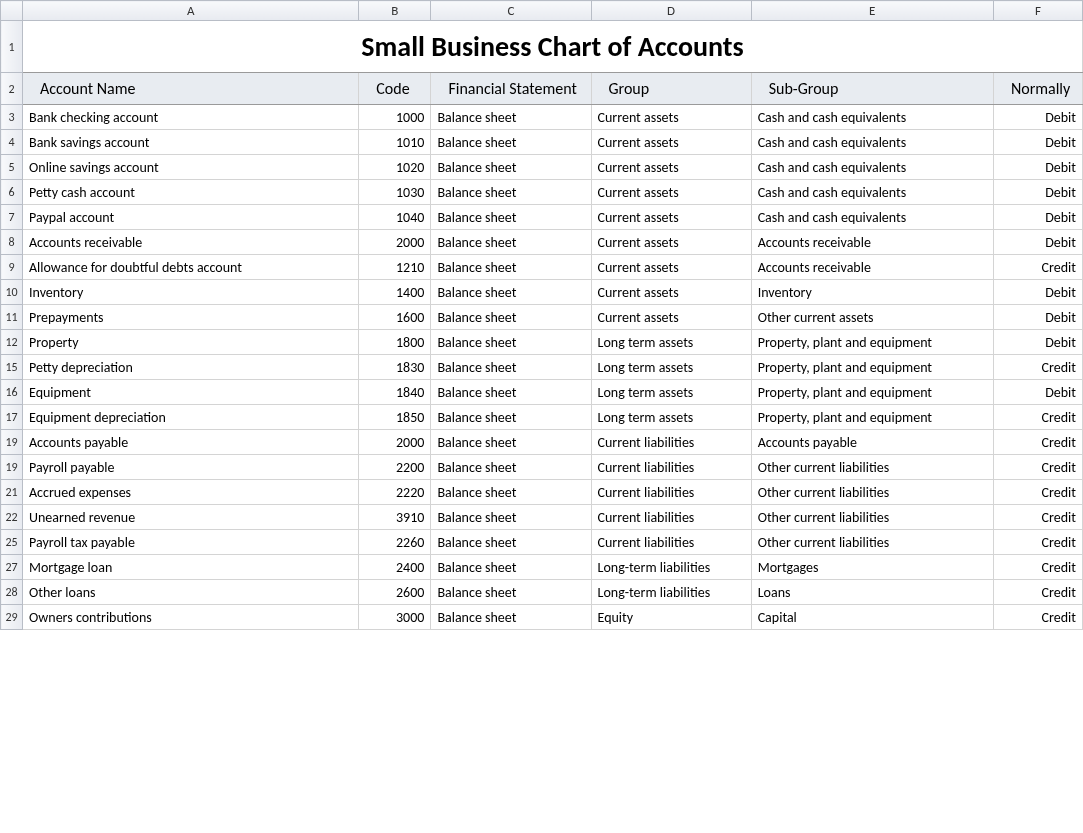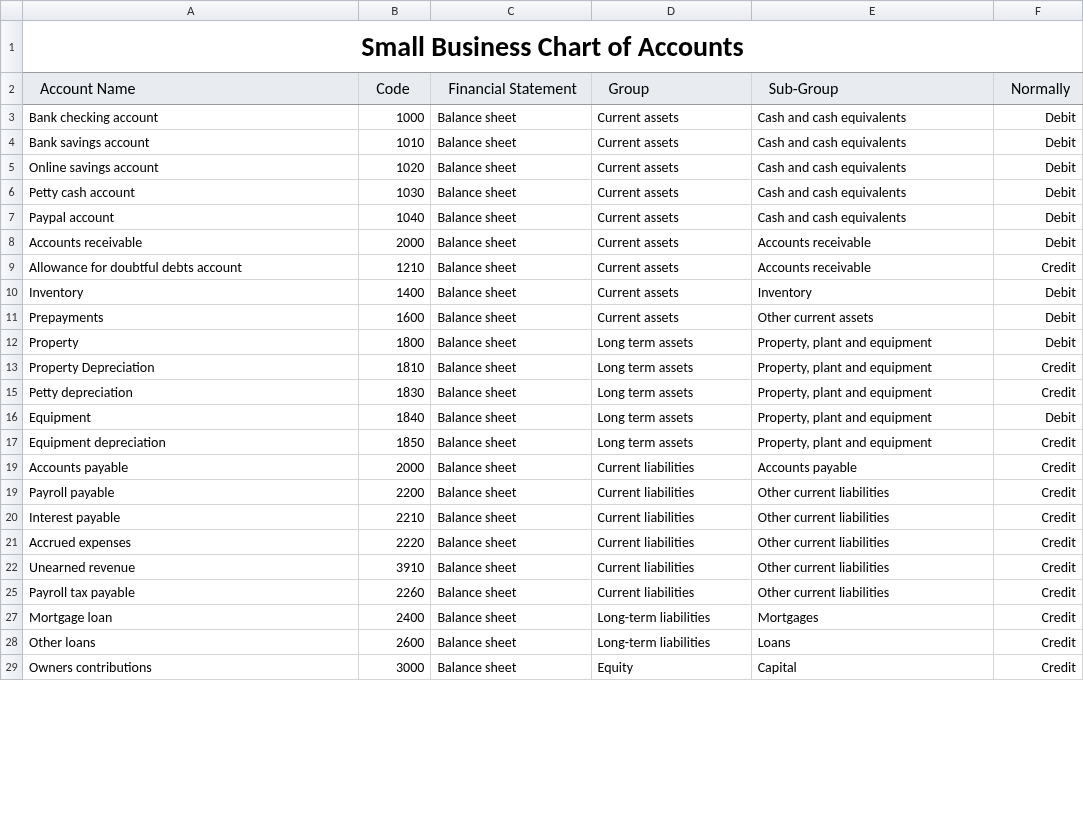--- a/index.html
+++ b/index.html
@@ -198,29 +198,20 @@
       <tr class="data-row">
         <td class="rowhead">12</td>
         <td class="cell left">Property</td>
         <td class="cell center">1800</td>
         <td class="cell left">Balance sheet</td>
         <td class="cell left">Long term assets</td>
         <td class="cell left">Property, plant and equipment</td>
         <td class="cell center">Debit</td>
       </tr>
       <tr class="data-row">
-        <td class="rowhead">13</td>
-        <td class="cell left">Property Depreciation</td>
-        <td class="cell center">1810</td>
-        <td class="cell left">Balance sheet</td>
-        <td class="cell left">Long term assets</td>
-        <td class="cell left">Property, plant and equipment</td>
-        <td class="cell center">Credit</td>
-      </tr>
-      <tr class="data-row">
         <td class="rowhead">15</td>
         <td class="cell left">Petty depreciation</td>
         <td class="cell center">1830</td>
         <td class="cell left">Balance sheet</td>
         <td class="cell left">Long term assets</td>
         <td class="cell left">Property, plant and equipment</td>
         <td class="cell center">Credit</td>
       </tr>
       <tr class="data-row">
         <td class="rowhead">16</td>
@@ -246,29 +237,20 @@
         <td class="cell center">2000</td>
         <td class="cell left">Balance sheet</td>
         <td class="cell left">Current liabilities</td>
         <td class="cell left">Accounts payable</td>
         <td class="cell center">Credit</td>
       </tr>
       <tr class="data-row">
         <td class="rowhead">19</td>
         <td class="cell left">Payroll payable</td>
         <td class="cell center">2200</td>
-        <td class="cell left">Balance sheet</td>
-        <td class="cell left">Current liabilities</td>
-        <td class="cell left">Other current liabilities</td>
-        <td class="cell center">Credit</td>
-      </tr>
-      <tr class="data-row">
-        <td class="rowhead">20</td>
-        <td class="cell left">Interest payable</td>
-        <td class="cell center">2210</td>
         <td class="cell left">Balance sheet</td>
         <td class="cell left">Current liabilities</td>
         <td class="cell left">Other current liabilities</td>
         <td class="cell center">Credit</td>
       </tr>
       <tr class="data-row">
         <td class="rowhead">21</td>
         <td class="cell left">Accrued expenses</td>
         <td class="cell center">2220</td>
         <td class="cell left">Balance sheet</td>

